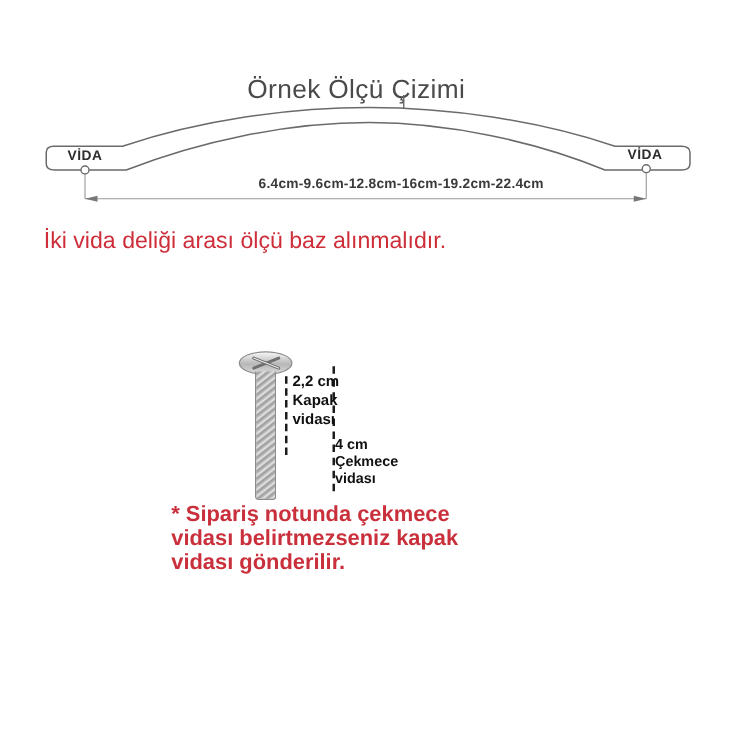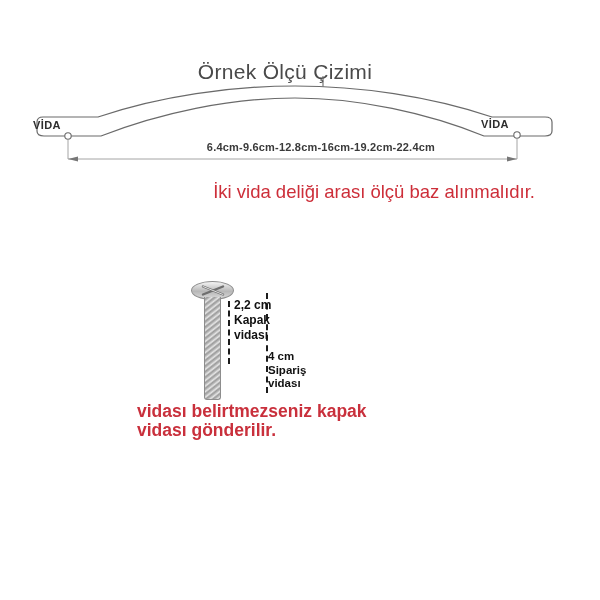--- a/index.html
+++ b/index.html
@@ -11,30 +11,30 @@
   .abs{position:absolute;}
 
   
   .title{
     left:135px;top:60px;width:300px;text-align:center;
     font-size:21px;color:#4a4a4a;letter-spacing:.3px;
   }
   .drawing-svg{left:0;top:75px;width:600px;height:95px;}
   .vida{
     font-size:11px;font-weight:bold;color:#2d2d2d;letter-spacing:.4px;
-    width:70px;text-align:left;
+    width:70px;text-align:center;
   }
   .vida-left{left:33px;top:119px;}
   .vida-right{left:481px;top:118px;}
   .dim-text{
     left:95px;top:141px;width:340px;text-align:right;
     font-size:11px;font-weight:bold;color:#3a3a3a;letter-spacing:.2px;
   }
   .red-note{
-    left:35px;top:181px;width:500px;text-align:right;
+    left:35px;top:181px;width:500px;text-align:left;
     font-size:18.5px;color:#cd2e39;
   }
 
   
   .screw-head{
     left:191px;top:281px;width:43px;height:19px;border-radius:50%;
     background:linear-gradient(180deg,#f4f4f4 0%,#b7b7b7 55%,#dadada 100%);
     border:1px solid #8d8d8d;box-sizing:border-box;
     display:flex;align-items:center;justify-content:center;
   }
@@ -105,20 +105,21 @@
 <div class="abs dash dash-a"></div>
 <div class="abs dash dash-b"></div>
 
 <div class="abs screw-label label-kapak">
   <div>2,2 cm</div>
   <div>Kapak</div>
   <div>vidası</div>
 </div>
 <div class="abs screw-label label-cekmece">
   <div>4 cm</div>
-  <div>Sipariş</div>
+  <div>Çekmece</div>
   <div>vidası</div>
 </div>
 
 <div class="abs warning">
+  <div>* Sipariş notunda çekmece</div>
   <div>vidası belirtmezseniz kapak</div>
   <div>vidası gönderilir.</div>
 </div>
 
 </body></html>

